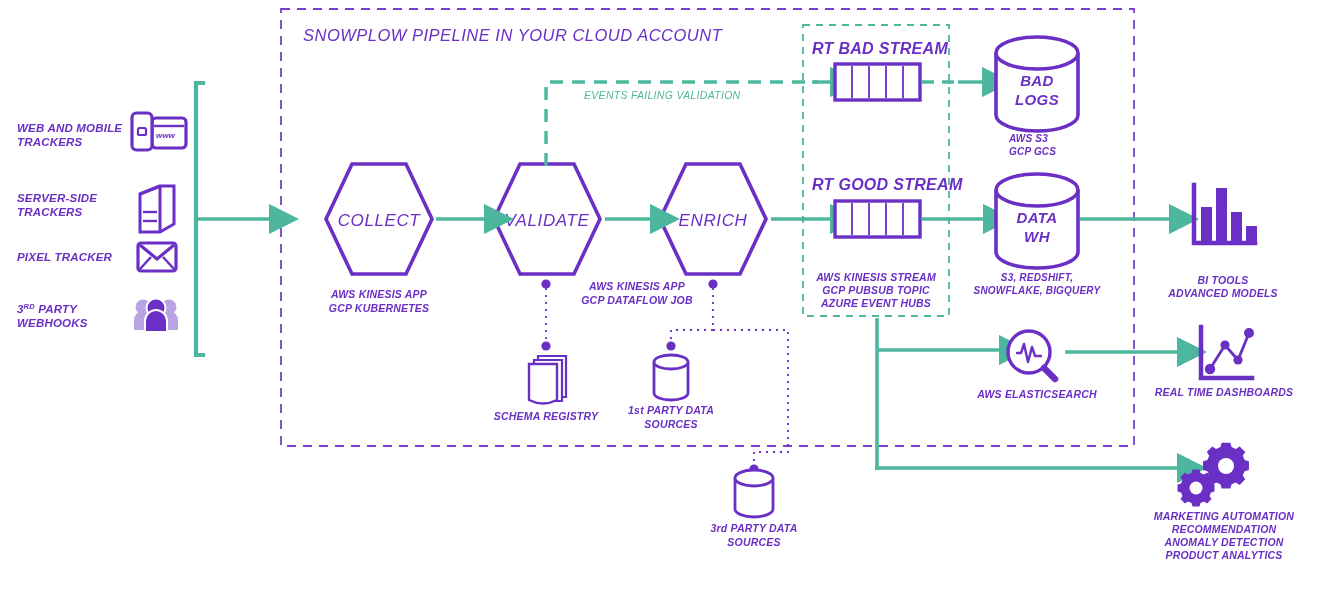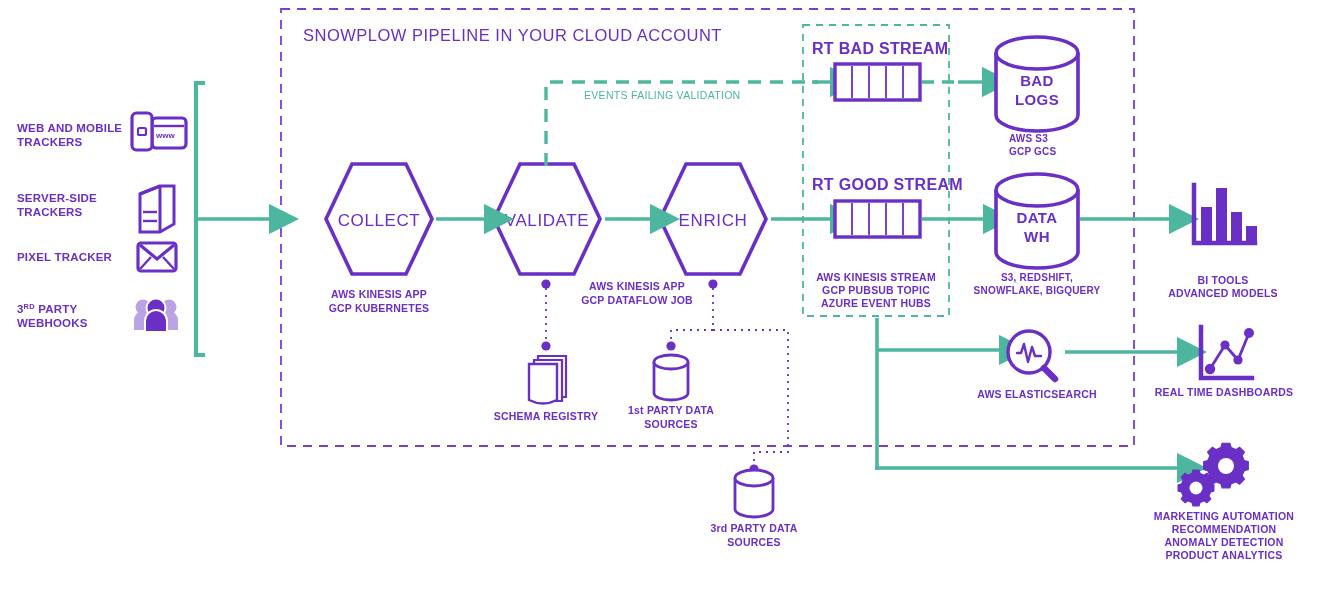--- a/index.html
+++ b/index.html
@@ -1,21 +1,21 @@
 <!DOCTYPE html>
 <html><head>
 <meta charset="utf-8">
 <title>Snowplow Pipeline Architecture</title>
 <style>
   html,body{margin:0;padding:0;background:#ffffff;}
   body{
     width:1317px;height:592px;overflow:hidden;
     font-family:"Liberation Sans","DejaVu Sans",sans-serif;
   }
-  #diagram-root{position:relative;width:1317px;height:560px;}
+  #diagram-root{position:relative;width:1317px;height:560px;font-style:italic;}
   svg#scene{display:block;width:1317px;height:592px;}
 
   .lbl{font-family:"Liberation Sans","DejaVu Sans",sans-serif;}
   .src-label{fill:#6A2FC5;font-size:11.5px;font-weight:bold;letter-spacing:.2px;}
   .src-label-sup{fill:#6A2FC5;font-size:7.5px;font-weight:bold;}
   .frame-title{fill:#6A2FC5;font-size:16.5px;font-weight:normal;letter-spacing:.5px;}
   .hex-label{fill:#6A2FC5;font-size:17px;font-weight:normal;letter-spacing:.6px;}
   .hex-sub{fill:#6A2FC5;font-size:10.5px;font-weight:bold;letter-spacing:.2px;}
   .stream-title{fill:#6A2FC5;font-size:16px;font-weight:bold;letter-spacing:.3px;}
   .cap{fill:#6A2FC5;font-size:10.5px;font-weight:bold;letter-spacing:.2px;}

